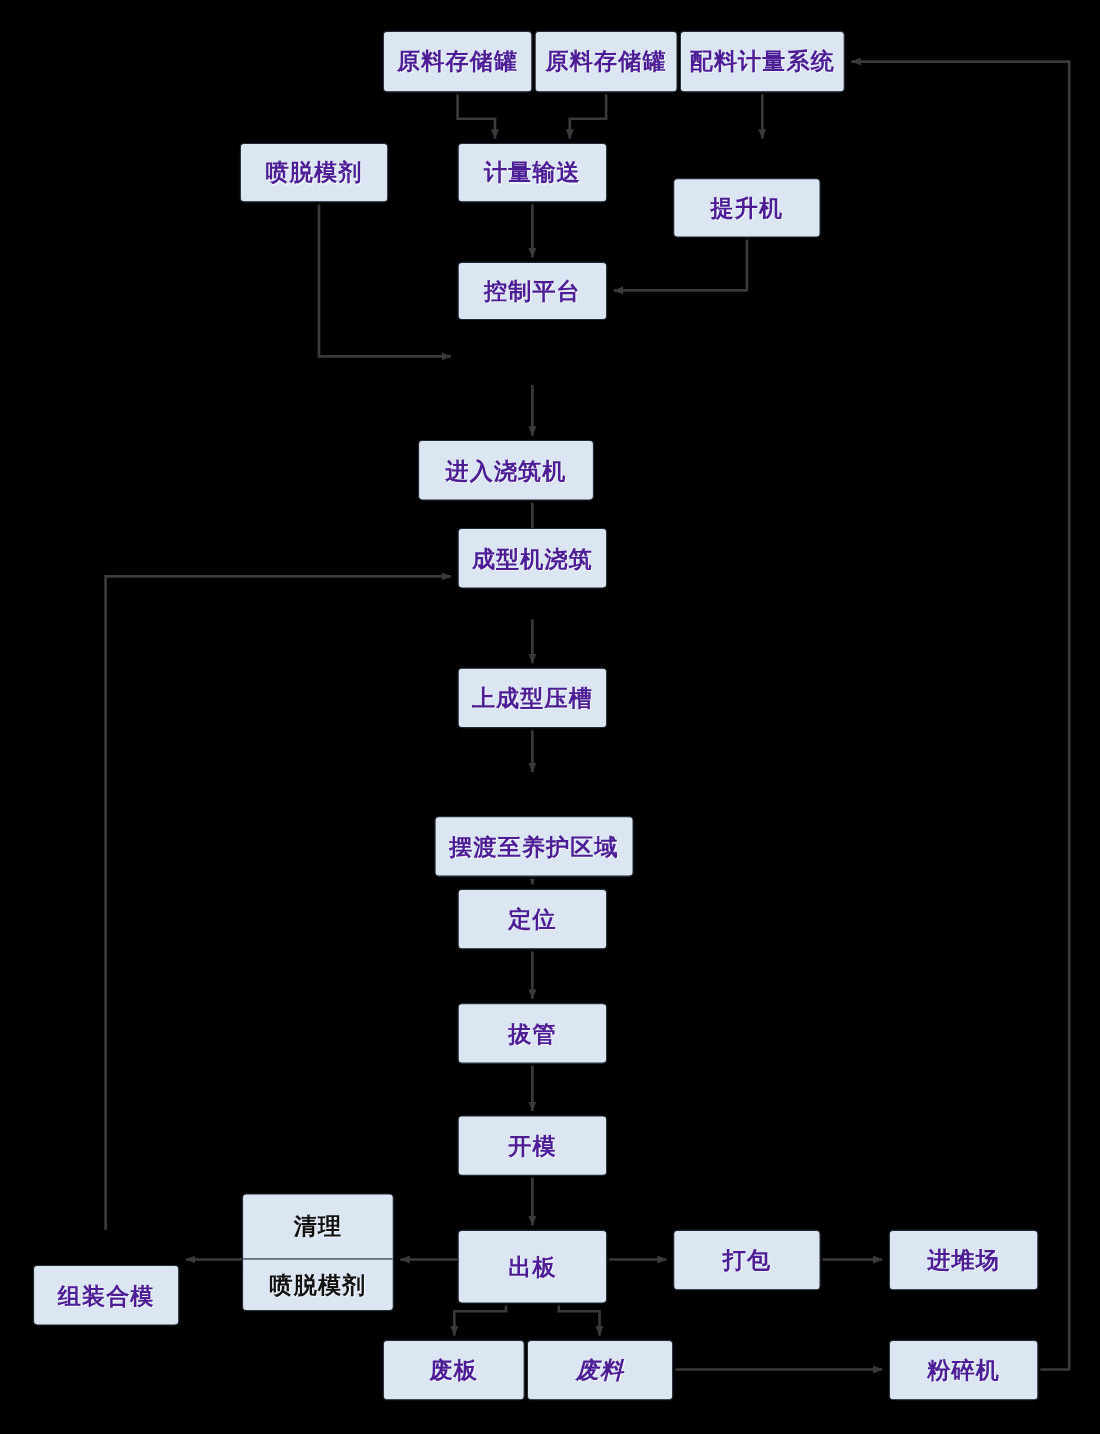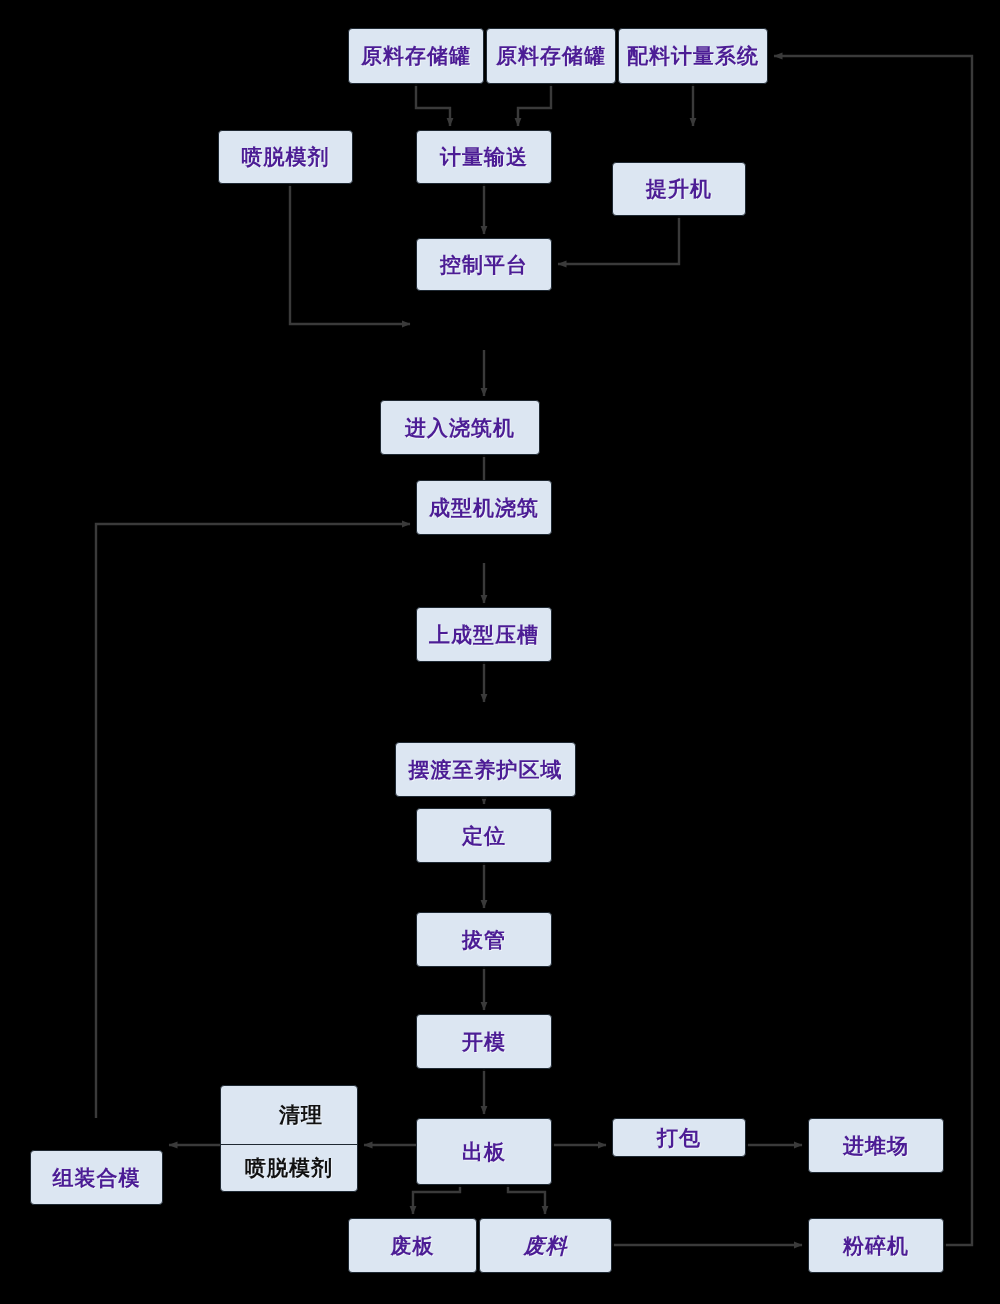--- a/index.html
+++ b/index.html
@@ -91,24 +91,24 @@
   <div class="node" style="left: 416px; top: 238px; width: 136px; height: 53px;">控制平台</div>
   <div class="node" style="left: 380px; top: 400px; width: 160px; height: 55px;">进入浇筑机</div>
   <div class="node" style="left: 416px; top: 480px; width: 136px; height: 55px;">成型机浇筑</div>
   <div class="node" style="left: 416px; top: 607px; width: 136px; height: 55px;">上成型压槽</div>
   <div class="node" style="left: 395px; top: 742px; width: 181px; height: 55px;">摆渡至养护区域</div>
   <div class="node" style="left: 416px; top: 808px; width: 136px; height: 55px;">定位</div>
   <div class="node" style="left: 416px; top: 912px; width: 136px; height: 55px;">拔管</div>
   <div class="node" style="left: 416px; top: 1014px; width: 136px; height: 55px;">开模</div>
   <div class="node" style="left: 416px; top: 1118px; width: 136px; height: 67px;">出板</div>
   <div class="node" style="left: 30px; top: 1118px; width: 133px; height: 55px; margin-top: 32px;">组装合模</div>
-  <div class="node" style="left: 612px; top: 1118px; width: 134px; height: 39px;">打包</div>
+  <div class="node" style="left: 612px; top: 1118px; width: 134px; height: 55px;">打包</div>
   <div class="node" style="left: 808px; top: 1118px; width: 136px; height: 55px;">进堆场</div>
   <div class="node" style="left: 348px; top: 1218px; width: 129px; height: 55px;">废板</div>
   <div class="node" style="left: 479px; top: 1218px; width: 133px; height: 55px; font-style: italic;">废料</div>
   <div class="node" style="left: 808px; top: 1218px; width: 136px; height: 55px;">粉碎机</div>
 
   <div class="stack" style="left: 220px; top: 1085px; width: 138px; height: 107px;">
-    <div class="cell" style="height: 58px; margin-left: 12px;">清理</div>
+    <div class="cell" style="height: 58px;">清理</div>
     <div class="cell" style="height: 47px;">喷脱模剂</div>
   </div>
 
 </div>
 
 </body></html>

